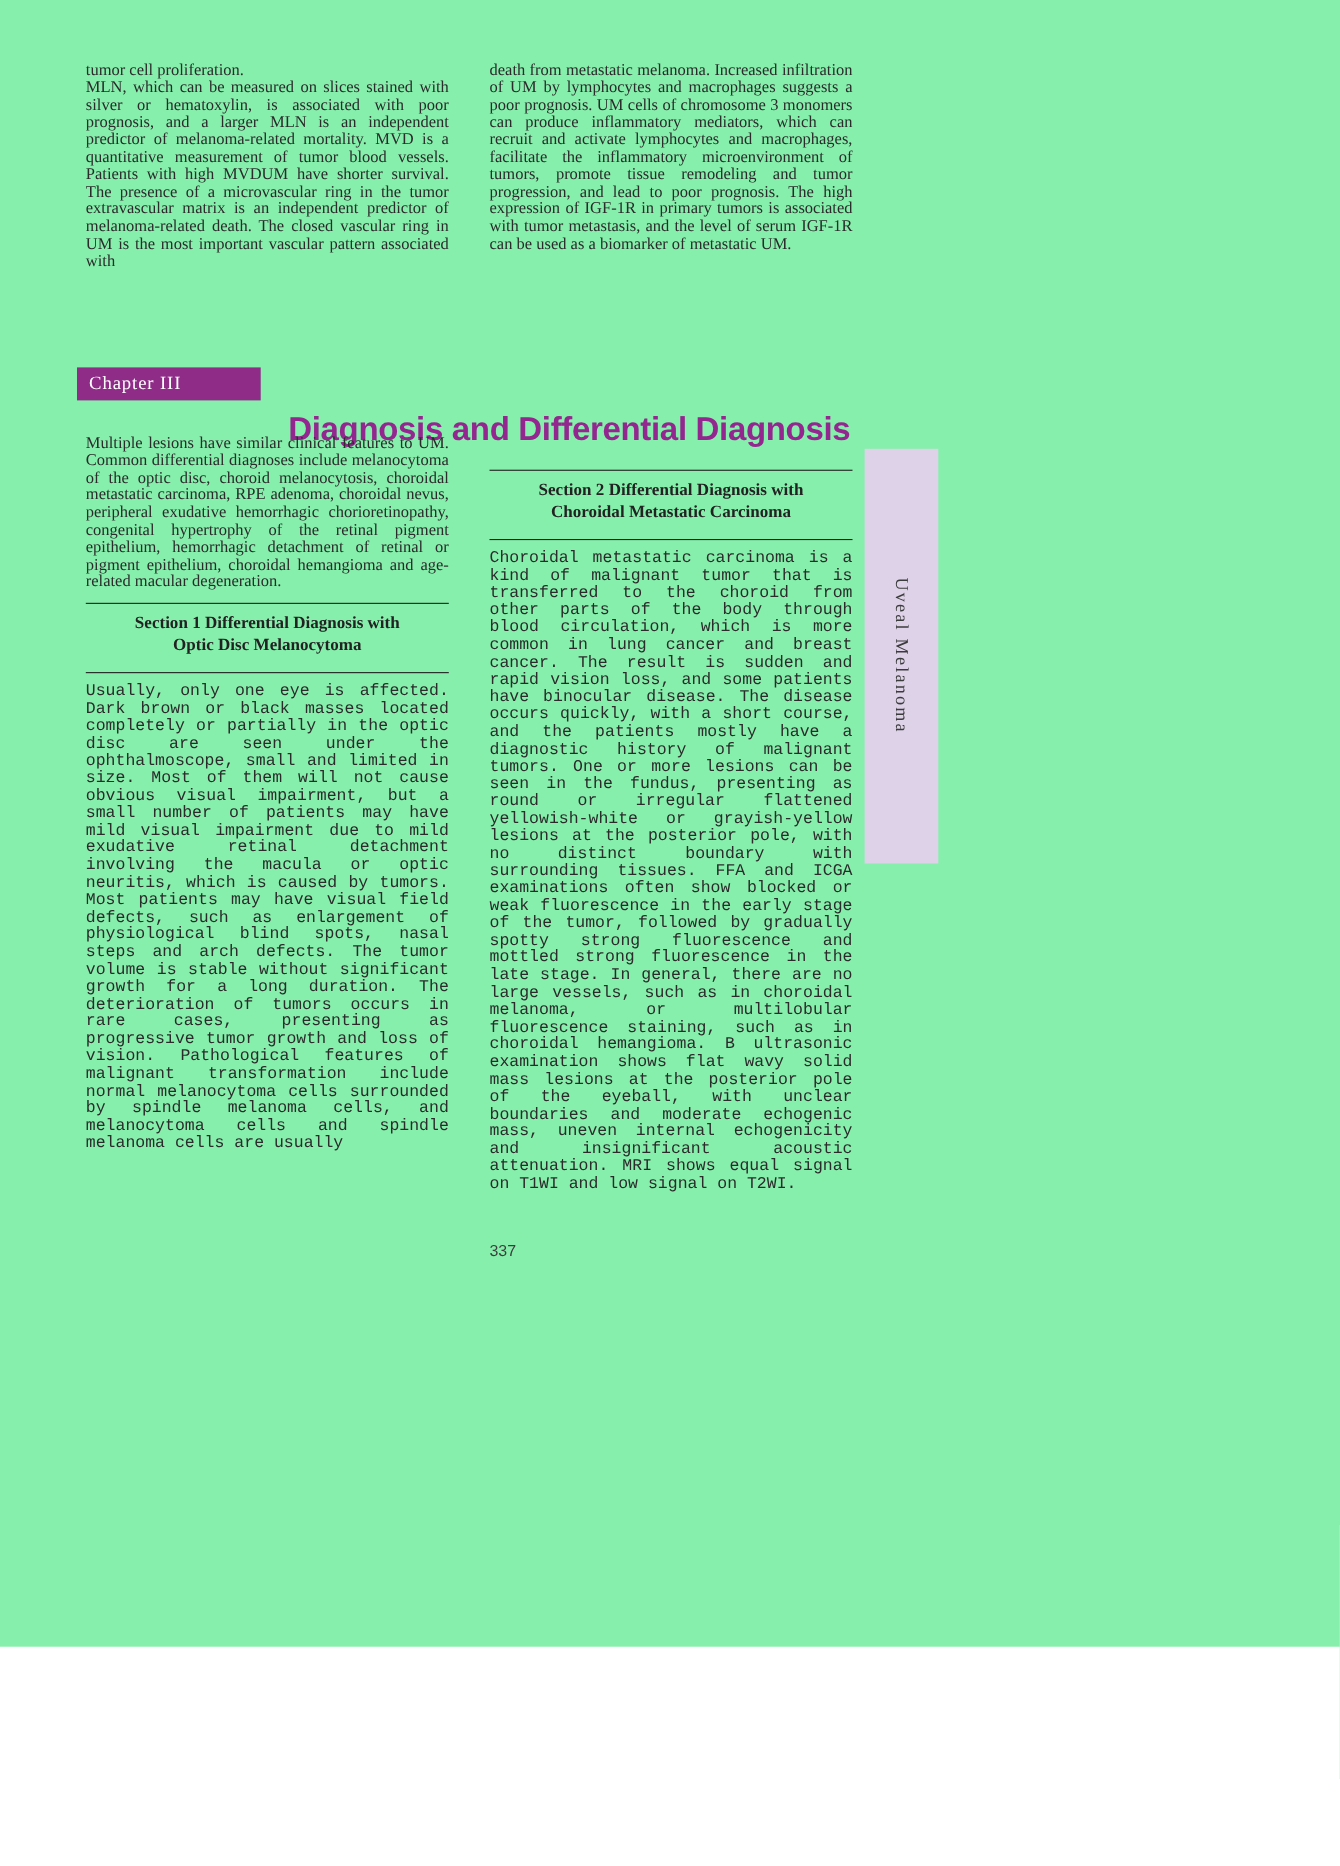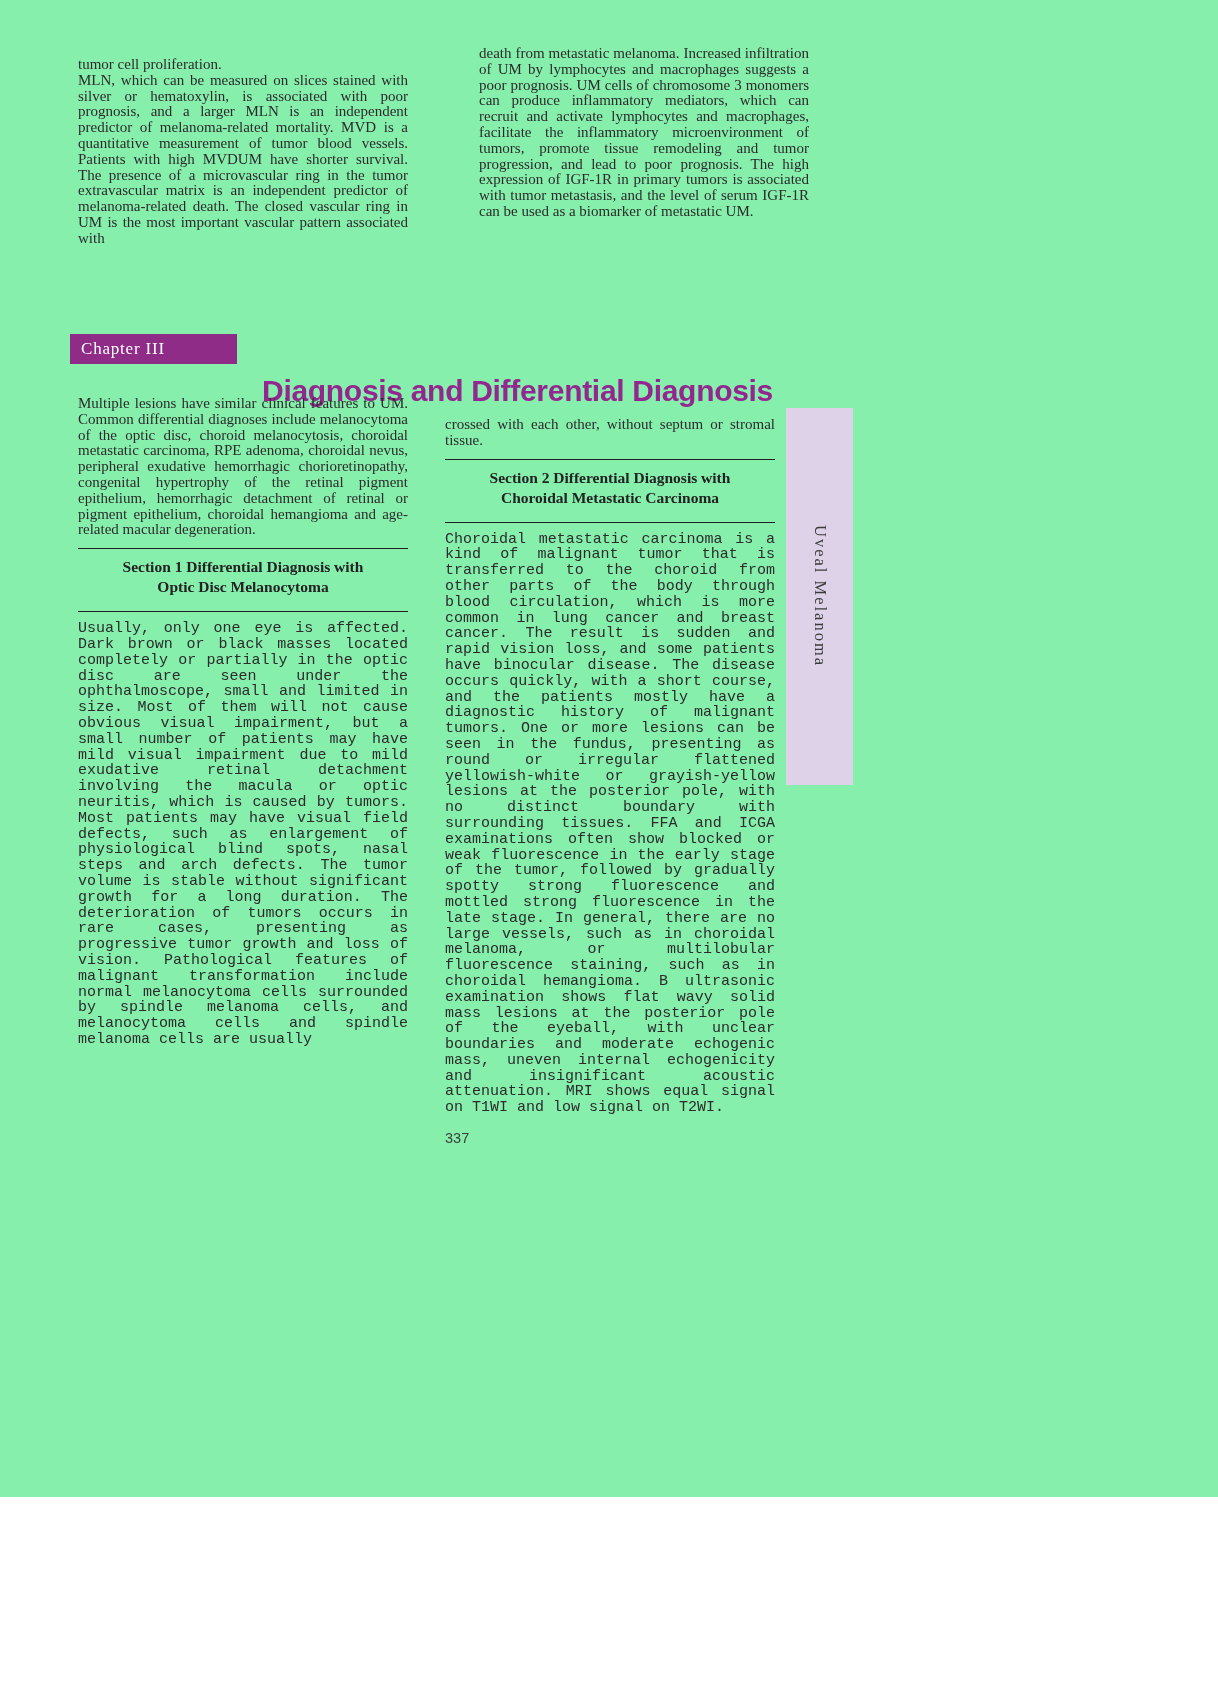--- a/index.html
+++ b/index.html
@@ -14,21 +14,21 @@
     position:absolute;
     width:330px;
     font-family:"Liberation Serif", serif;
     font-size:15px;
     line-height:15.8px;
     color:#2b2b2b;
     text-align:justify;
   }
   .col p { margin:0; }
   .tl { left:78px;  top:57px; }
-  .tr { left:445px; top:46px;margin-left:34px; }
+  .tr { left:445px; top:57px; }
   .ml { left:78px;  top:396px; }
   .mr { left:445px; top:417px; }
 
   .banner {
     position:absolute;
     left:70px; top:334px;
     width:167px; height:30px;
     background:var(--banner, #8e2c87);
     color:#ffffff;
     font-family:"Liberation Serif", serif;
@@ -111,21 +111,20 @@
   <div class="col ml">
     <p>Multiple lesions have similar clinical features to UM. Common differential diagnoses include melanocytoma of the optic disc, choroid melanocytosis, choroidal metastatic carcinoma, RPE adenoma, choroidal nevus, peripheral exudative hemorrhagic chorioretinopathy, congenital hypertrophy of the retinal pigment epithelium, hemorrhagic detachment of retinal or pigment epithelium, choroidal hemangioma and age-related macular degeneration.</p>
     <div class="sect">
       <div>Section 1 Differential Diagnosis with</div>
       <div>Optic Disc Melanocytoma</div>
     </div>
     <p class="after">Usually, only one eye is affected. Dark brown or black masses located completely or partially in the optic disc are seen under the ophthalmoscope, small and limited in size. Most of them will not cause obvious visual impairment, but a small number of patients may have mild visual impairment due to mild exudative retinal detachment involving the macula or optic neuritis, which is caused by tumors. Most patients may have visual field defects, such as enlargement of physiological blind spots, nasal steps and arch defects. The tumor volume is stable without significant growth for a long duration. The deterioration of tumors occurs in rare cases, presenting as progressive tumor growth and loss of vision. Pathological features of malignant transformation include normal melanocytoma cells surrounded by spindle melanoma cells, and melanocytoma cells and spindle melanoma cells are usually</p>
   </div>
 
   <div class="col mr">
-    <p>crossed with each other, without septum or stromal tissue.</p>
     <div class="sect">
       <div>Section 2 Differential Diagnosis with</div>
       <div>Choroidal Metastatic Carcinoma</div>
     </div>
     <p class="after">Choroidal metastatic carcinoma is a kind of malignant tumor that is transferred to the choroid from other parts of the body through blood circulation, which is more common in lung cancer and breast cancer. The result is sudden and rapid vision loss, and some patients have binocular disease. The disease occurs quickly, with a short course, and the patients mostly have a diagnostic history of malignant tumors. One or more lesions can be seen in the fundus, presenting as round or irregular flattened yellowish-white or grayish-yellow lesions at the posterior pole, with no distinct boundary with surrounding tissues. FFA and ICGA examinations often show blocked or weak fluorescence in the early stage of the tumor, followed by gradually spotty strong fluorescence and mottled strong fluorescence in the late stage. In general, there are no large vessels, such as in choroidal melanoma, or multilobular fluorescence staining, such as in choroidal hemangioma. B ultrasonic examination shows flat wavy solid mass lesions at the posterior pole of the eyeball, with unclear boundaries and moderate echogenic mass, uneven internal echogenicity and insignificant acoustic attenuation. MRI shows equal signal on T1WI and low signal on T2WI.</p>
   </div>
 
   <div class="pagenum">337</div>
 
   <div class="tab">

